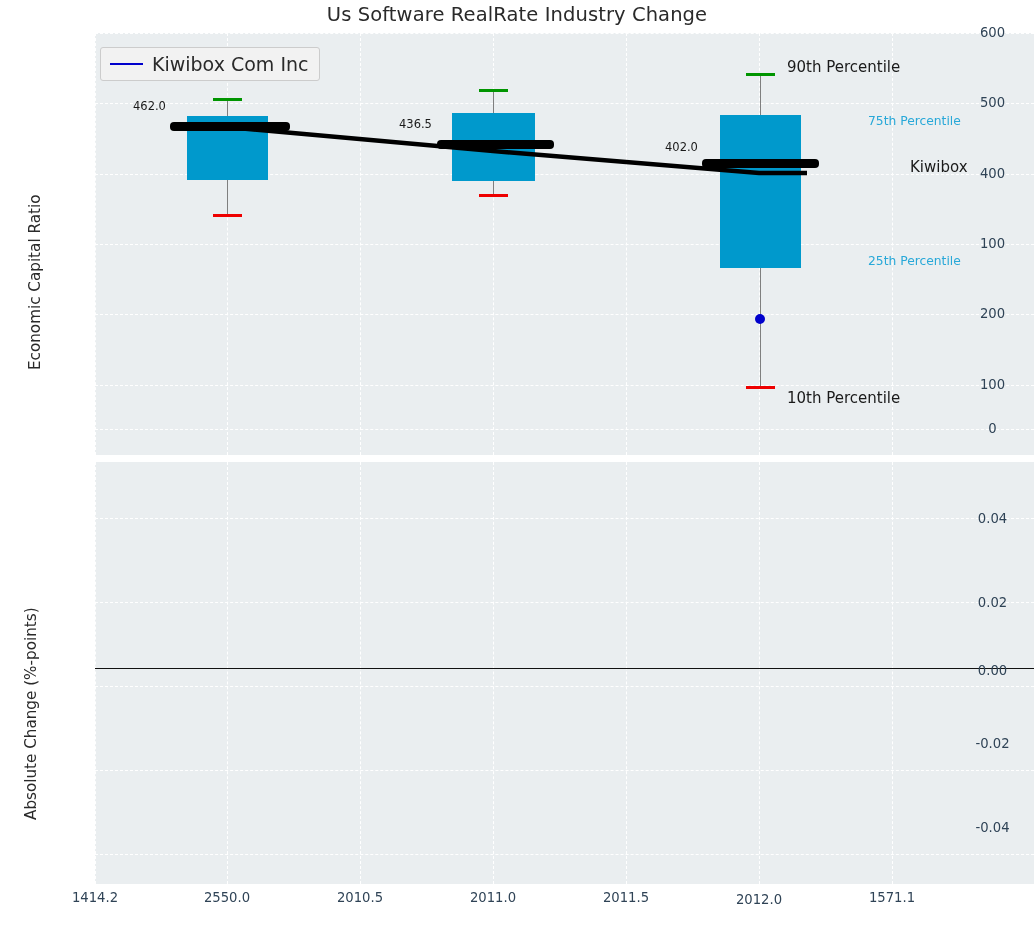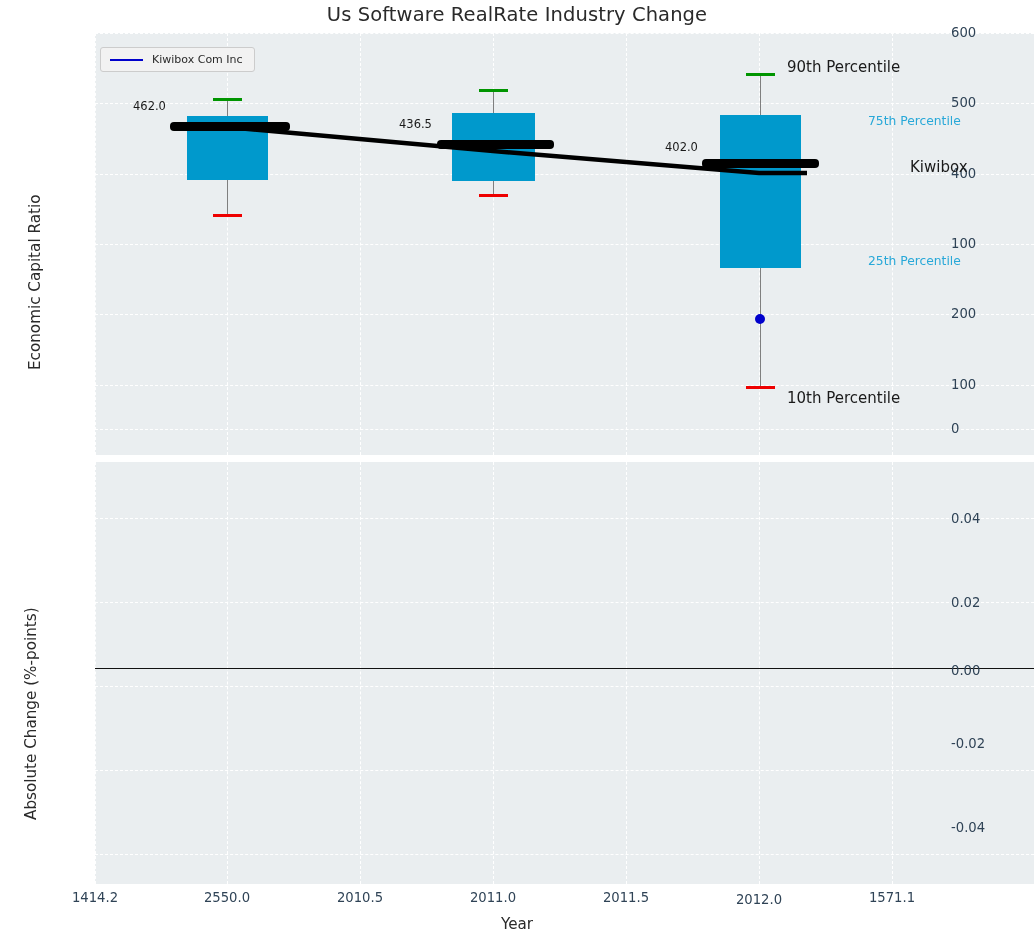--- a/index.html
+++ b/index.html
@@ -48,21 +48,21 @@
     color: #2a2a2a;
     letter-spacing: 0.1px;
   }
 
   .ytick, .xtick {
     position: absolute;
     font-size: 13.2px;
     color: #2f4356;
     white-space: nowrap;
   }
-  .ytick { text-align: left; right: 0; }
+  .ytick { text-align: center; right: 0; }
   .xtick { text-align: center; }
 
   .axis-label {
     position: absolute;
     font-size: 15.2px;
     color: #2a2a2a;
     white-space: nowrap;
   }
   .ylabel-rot {
     transform-origin: 0 0;
@@ -131,21 +131,21 @@
     display: flex;
     align-items: center;
     gap: 9px;
   }
   .legend-swatch {
     width: 33px;
     height: 0;
     border-top: 2.2px solid #0000cc;
   }
   .legend-label {
-    font-size: 11px;
+    font-size: 19px;
     color: #2a2a2a;
   }
 
   .zero-line {
     position: absolute;
     left: 0; right: 0;
     border-top: 1.9px solid #111111;
     height: 0;
   }
 </style>
@@ -250,15 +250,14 @@
   <div class="axis-label ylabel-rot" style="left:22px; top:820px">Absolute Change (%-points)</div>
 
   <div class="xtick" style="left:55px;  top:890px; width:80px">1414.2</div>
   <div class="xtick" style="left:187px; top:890px; width:80px">2550.0</div>
   <div class="xtick" style="left:320px; top:890px; width:80px">2010.5</div>
   <div class="xtick" style="left:453px; top:890px; width:80px">2011.0</div>
   <div class="xtick" style="left:586px; top:890px; width:80px">2011.5</div>
   <div class="xtick" style="left:719px; top:892px; width:80px">2012.0</div>
   <div class="xtick" style="left:852px; top:890px; width:80px">1571.1</div>
 
-  <div class="axis-label" style="left:0; width:1034px; text-align:center; top:915px">Year</div>
 
 </div>
 
 </body></html>

